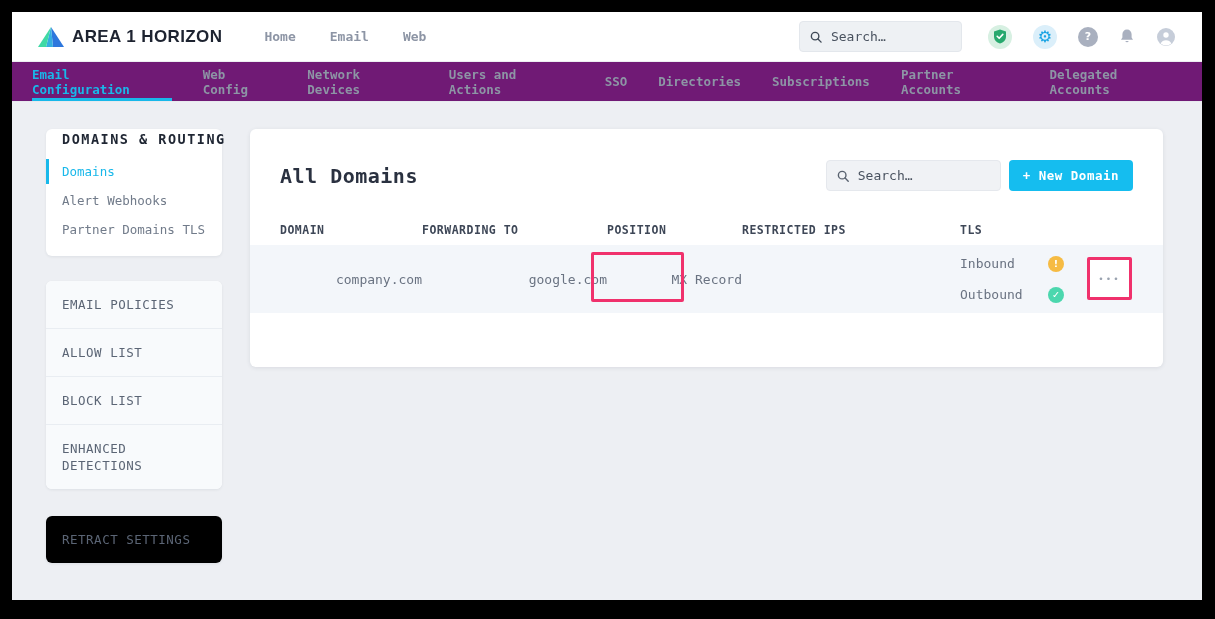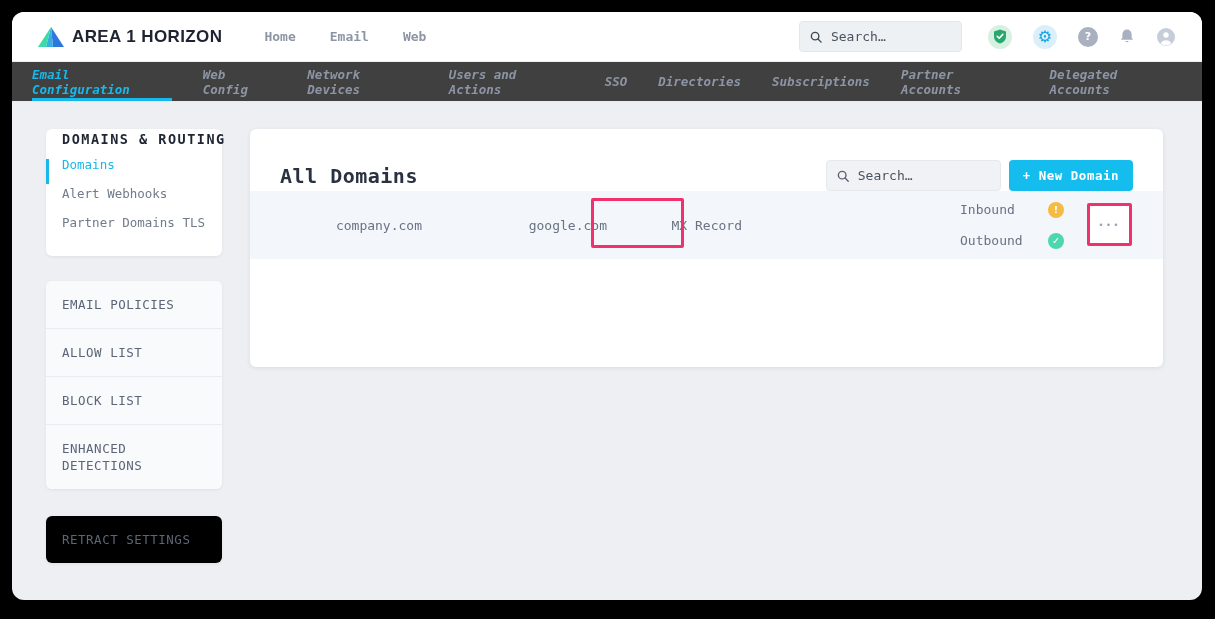--- a/index.html
+++ b/index.html
@@ -1,20 +1,20 @@
 <!DOCTYPE html>
 <html><head>
 <meta charset="utf-8">
 <style>
   * { margin:0; padding:0; box-sizing:border-box; }
   html,body { width:1215px; height:619px; }
   body { background:#000; font-family:"DejaVu Sans Mono", monospace; position:relative; overflow:hidden; }
   .screen {
     position:absolute; left:12px; top:12px; right:13px; bottom:19px;
-    background:#edeff3; border-radius:12px; overflow:hidden;
+    background:#edeff3; border-radius:0; overflow:hidden;
   }
   
   .topbar {
     height:50px; background:#fff; display:flex; align-items:center;
     padding:0 26px; border-bottom:1px solid #eceef2;
   }
   .logo { display:flex; align-items:center; gap:8px; }
   .logo-text { font-family:"Liberation Sans", sans-serif; font-weight:bold; font-size:17px; color:#1d2330; letter-spacing:.4px; }
   .top-nav { display:flex; gap:34px; margin-left:42px; }
   .top-nav a { font-size:13px; font-weight:600; color:#8d95a5; text-decoration:none; }
@@ -27,32 +27,32 @@
     font-family:inherit; font-size:13px; color:#49525f; }
   .searchbox input::placeholder { color:#49525f; opacity:1; }
   .top-icons { display:flex; align-items:center; gap:21px; margin-left:26px; }
   .icon-chip { width:24px; height:24px; border-radius:50%; display:flex; align-items:center; justify-content:center; }
   .chip-green { background:#d7f0e2; }
   .chip-blue  { background:#dbeffa; }
   .circle-help { width:20px; height:20px; border-radius:50%; background:#a9b0bf; color:#fff;
     font-size:11px; font-weight:bold; display:flex; align-items:center; justify-content:center;
     font-family:"DejaVu Sans", sans-serif; }
   
-  .subnav { height:40px; background:#404040; border-bottom:1px solid #e7eaee;
-    display:flex; align-items:stretch; padding:0 20px; gap:31px;font-style:italic; }
+  .subnav { height:40px; background:#701a75; border-bottom:1px solid #e7eaee;
+    display:flex; align-items:stretch; padding:0 20px; gap:31px; }
   .tab { font-size:12.5px; font-weight:600; color:#8d95a5; display:flex; align-items:center; position:relative; cursor:default; }
   .tab.active { color:#18b8ea; }
   .tab.active::after { content:""; position:absolute; left:0; right:0; bottom:0; height:3px; background:#18b8ea; }
   
   .content { display:flex; padding:27px 0 0 34px; }
   .sidebar { width:176px; flex:none; }
   .card { background:#fff; border-radius:6px; box-shadow:0 1px 3px rgba(40,50,70,.08); }
   .card-routing { padding:2px 0 12px; }
   .card-routing h3 { font-size:13.5px; font-weight:bold; color:#1f2633; letter-spacing:1.5px; margin:0 16px 10px; white-space:nowrap; }
-  .side-item { position:relative; display:flex; align-items:flex-start; height:29px; padding-left:16px;
+  .side-item { position:relative; display:flex; align-items:center; height:29px; padding-left:16px;
     font-size:12.5px; color:#717b8a; cursor:pointer; white-space:nowrap; }
   .side-item.active { color:#18b8ea; }
   .side-item.active::before { content:""; position:absolute; left:0; top:2px; bottom:2px; width:3px; background:#18b8ea; }
   .card-sections { margin-top:25px; overflow:hidden; }
   .section-item { padding:15px 16px; font-size:12.5px; letter-spacing:.5px; color:#5b6575;
     background:#f8fafc; border-bottom:1px solid #e9edf2; line-height:17px; cursor:pointer; }
   .section-item:last-child { border-bottom:0; }
   .card-retract { margin-top:27px; overflow:hidden; }
   
   .main-card { margin-left:28px; width:913px; height:238px; background:#fff; border-radius:6px;
@@ -180,20 +180,28 @@
         <div class="searchbox main-search">
           <svg width="14" height="14" viewBox="0 0 14 14">
             <circle cx="6" cy="6" r="4.4" fill="none" stroke="#59626f" stroke-width="1.6"></circle>
             <line x1="9.4" y1="9.4" x2="13" y2="13" stroke="#59626f" stroke-width="1.6" stroke-linecap="round"></line>
           </svg>
           <input type="text" placeholder="Search…" style="">
         </div>
         <button class="btn-new">+ New Domain</button>
       </div>
 
+      <div class="tbl-header">
+        <div>DOMAIN</div>
+        <div>FORWARDING TO</div>
+        <div>POSITION</div>
+        <div>RESTRICTED IPS</div>
+        <div>TLS</div>
+        <div></div>
+      </div>
 
       <div class="tbl-row">
         <div>company.com</div>
         <div>google.com</div>
         <div>MX Record</div>
         <div></div>
         <div class="tls-cell">
           <div class="tls-line">
             <span>Inbound</span>
             <span class="dot-ic dot-warn">!</span>

